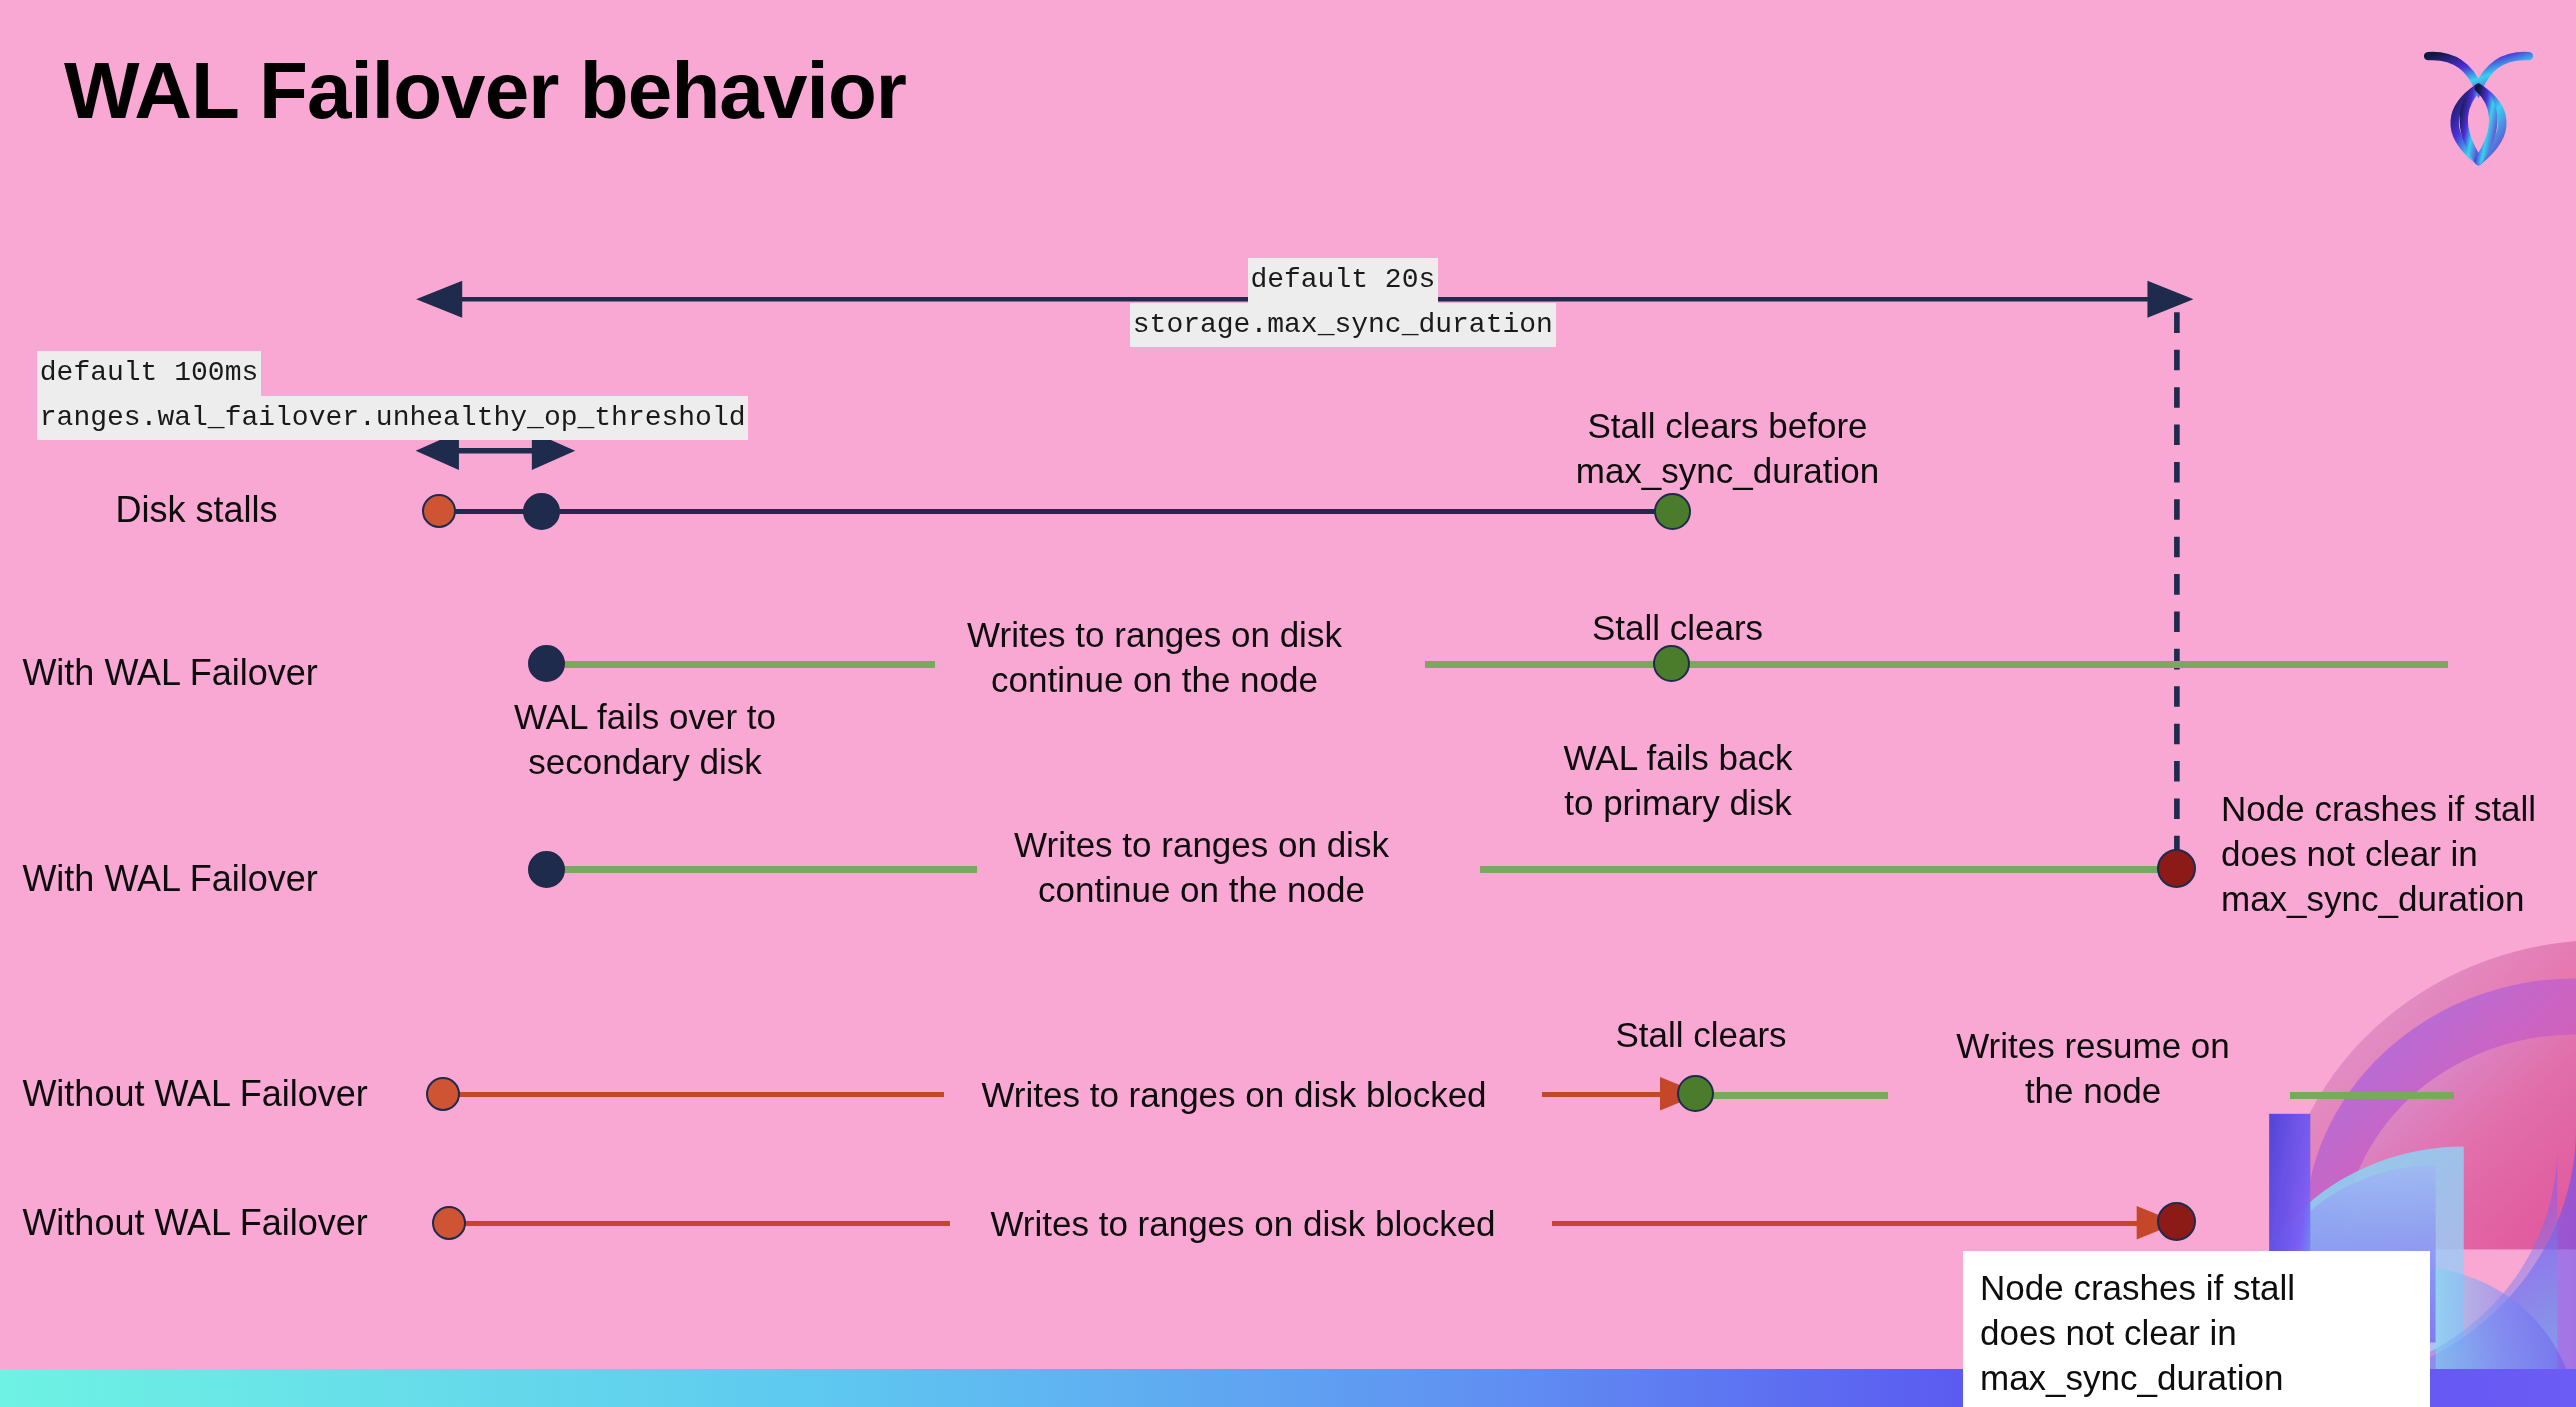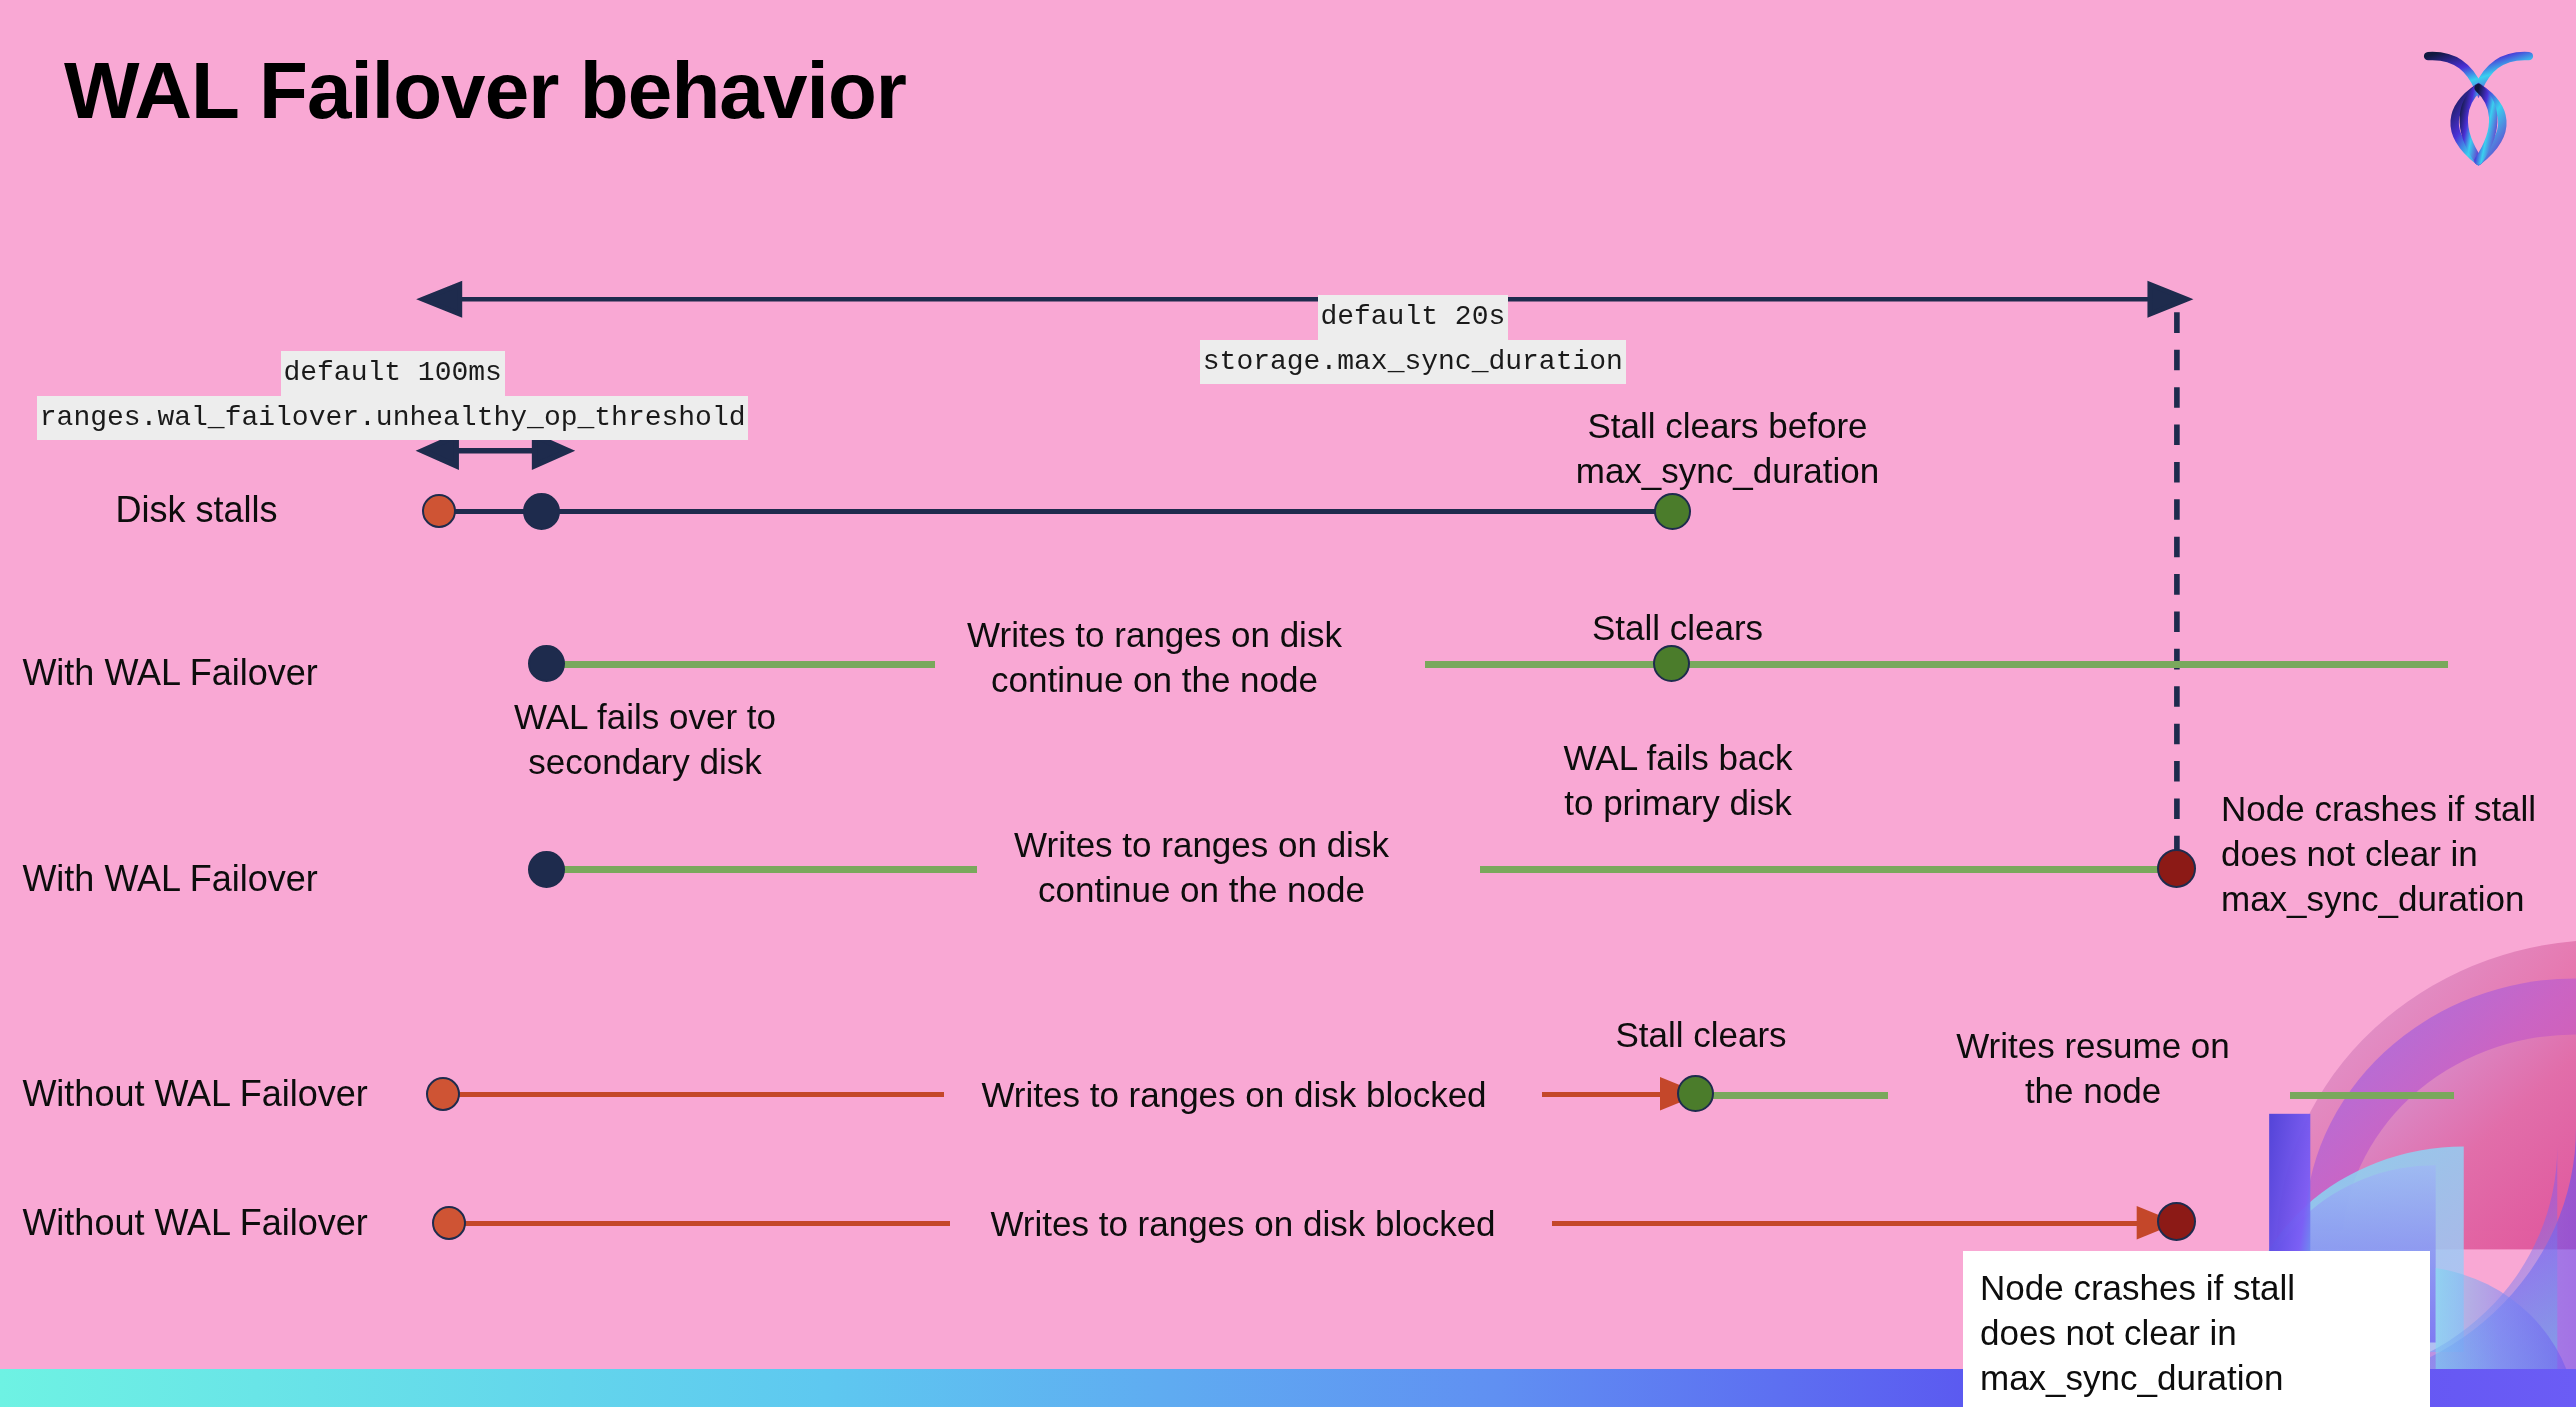--- a/index.html
+++ b/index.html
@@ -68,21 +68,20 @@
   }
 
   
   .code-chip {
     position: absolute;
     font-family: "Liberation Mono", monospace;
     font-size: 28px;
     color: #1a1a1a;
     line-height: 1.46;
     white-space: nowrap;
-    text-align: center;
   }
   .code-chip span {
     background: #ededed;
     padding: 1.9px 2.8px;
     display: inline-block;
   }
   .code-chip.center { text-align: center; }
 
   
   .txt {
@@ -217,21 +216,21 @@
       <polygon points="608,482 572,466 572,498"></polygon>
     </g>
 
     <line x1="2329" y1="334" x2="2329" y2="930" stroke="#1e2b4d" stroke-width="6" stroke-dasharray="22 18"></line>
 
     <polygon points="1820,1170 1776,1152 1776,1188" fill="#c4472a"></polygon>
 
     <polygon points="2330,1308 2286,1290 2286,1326" fill="#c4472a"></polygon>
   </svg>
 
-  <div class="code-chip center" style="left:1200px; top:258px;margin-top:37px;">
+  <div class="code-chip center" style="left:1130px; top:258px;">
     <span>default 20s</span><br>
     <span>storage.max_sync_duration</span>
   </div>
 
   <div class="code-chip" style="left:37px; top:351px;">
     <span>default 100ms</span><br>
     <span>ranges.wal_failover.unhealthy_op_threshold</span>
   </div>
 
   <div class="row-label" style="left:0px; top:489px; width:393px;">Disk stalls</div>

